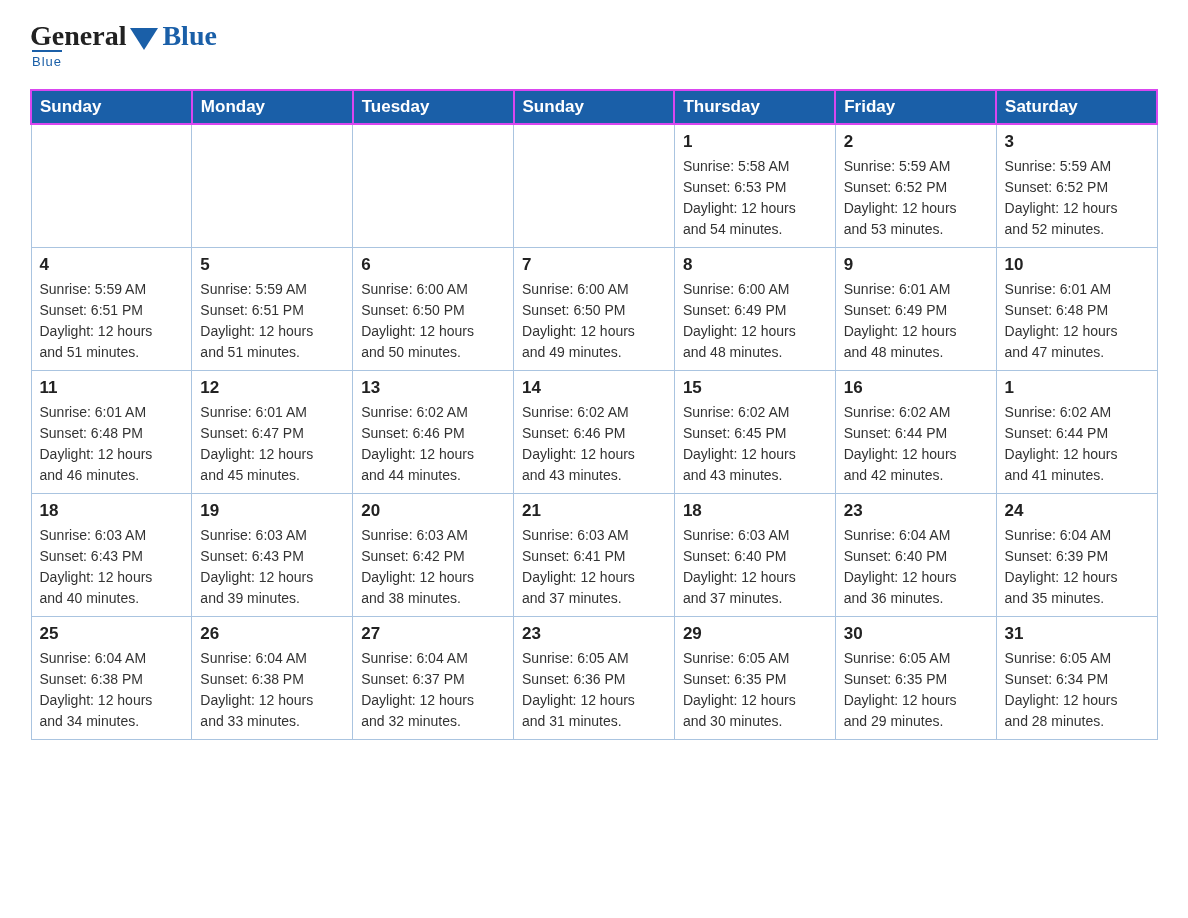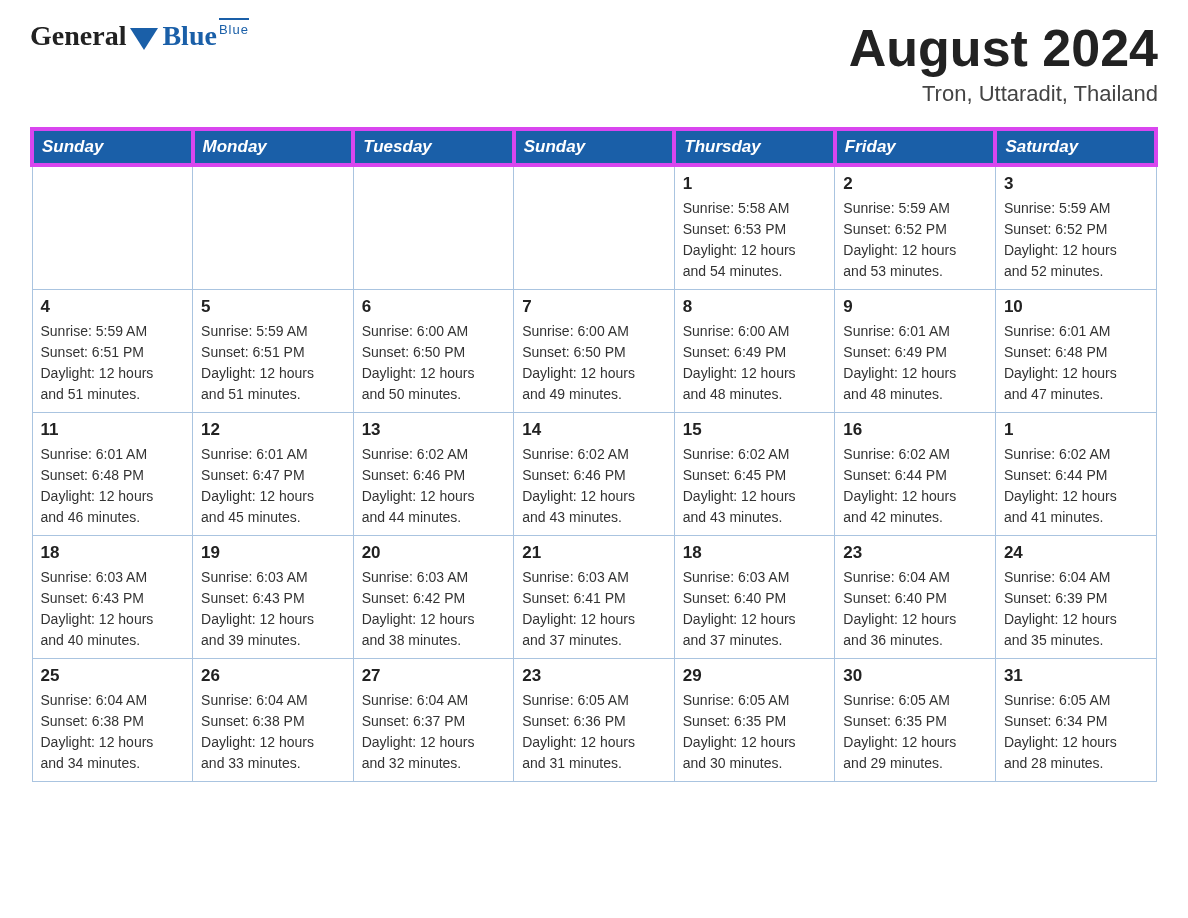--- a/index.html
+++ b/index.html
@@ -11,21 +11,21 @@
       padding: 20px 30px;
     }
     .header-area {
       display: flex;
       justify-content: space-between;
       align-items: flex-start;
       margin-bottom: 20px;
     }
     .logo {
       display: flex;
-      flex-direction: row;
+      flex-direction: column;
       align-items: flex-start;
     }
     .logo-text {
       display: flex;
       align-items: center;
     }
     .logo-general {
       font-size: 28px;
       font-weight: bold;
       color: #222;
@@ -75,22 +75,21 @@
       border-collapse: collapse;
       table-layout: fixed;
     }
     thead th {
       background-color: #1a5fa8;
       color: #fff;
       font-size: 17px;
       font-weight: bold;
       padding: 6px 8px;
       text-align: left;
-      border: 4px solid #d946ef;
-      font-style: italic;
+      border: 2px solid #d946ef;
     }
     tbody td {
       border: 1px solid #aac4e0;
       vertical-align: top;
       padding: 7px 8px;
       height: 110px;
       font-size: 12.5px;
       color: #222;
     }
     tbody tr:first-child td {
@@ -119,24 +118,20 @@
 
 <div class="header-area">
   <div class="logo">
     <div class="logo-text">
       <span class="logo-general">General</span>
       <div class="logo-triangle"></div>
       <span class="logo-blue">Blue</span>
     </div>
     <div class="logo-underline">Blue</div>
   </div>
-  <div class="title-area">
-    <div class="month-year">August 2024</div>
-    <div class="location">Tron, Uttaradit, Thailand</div>
-  </div>
 </div>
 
 <table>
   <thead>
     <tr>
     <th>Sunday</th>
         <th>Monday</th>
         <th>Tuesday</th>
         <th>Sunday</th>
         <th>Thursday</th>

